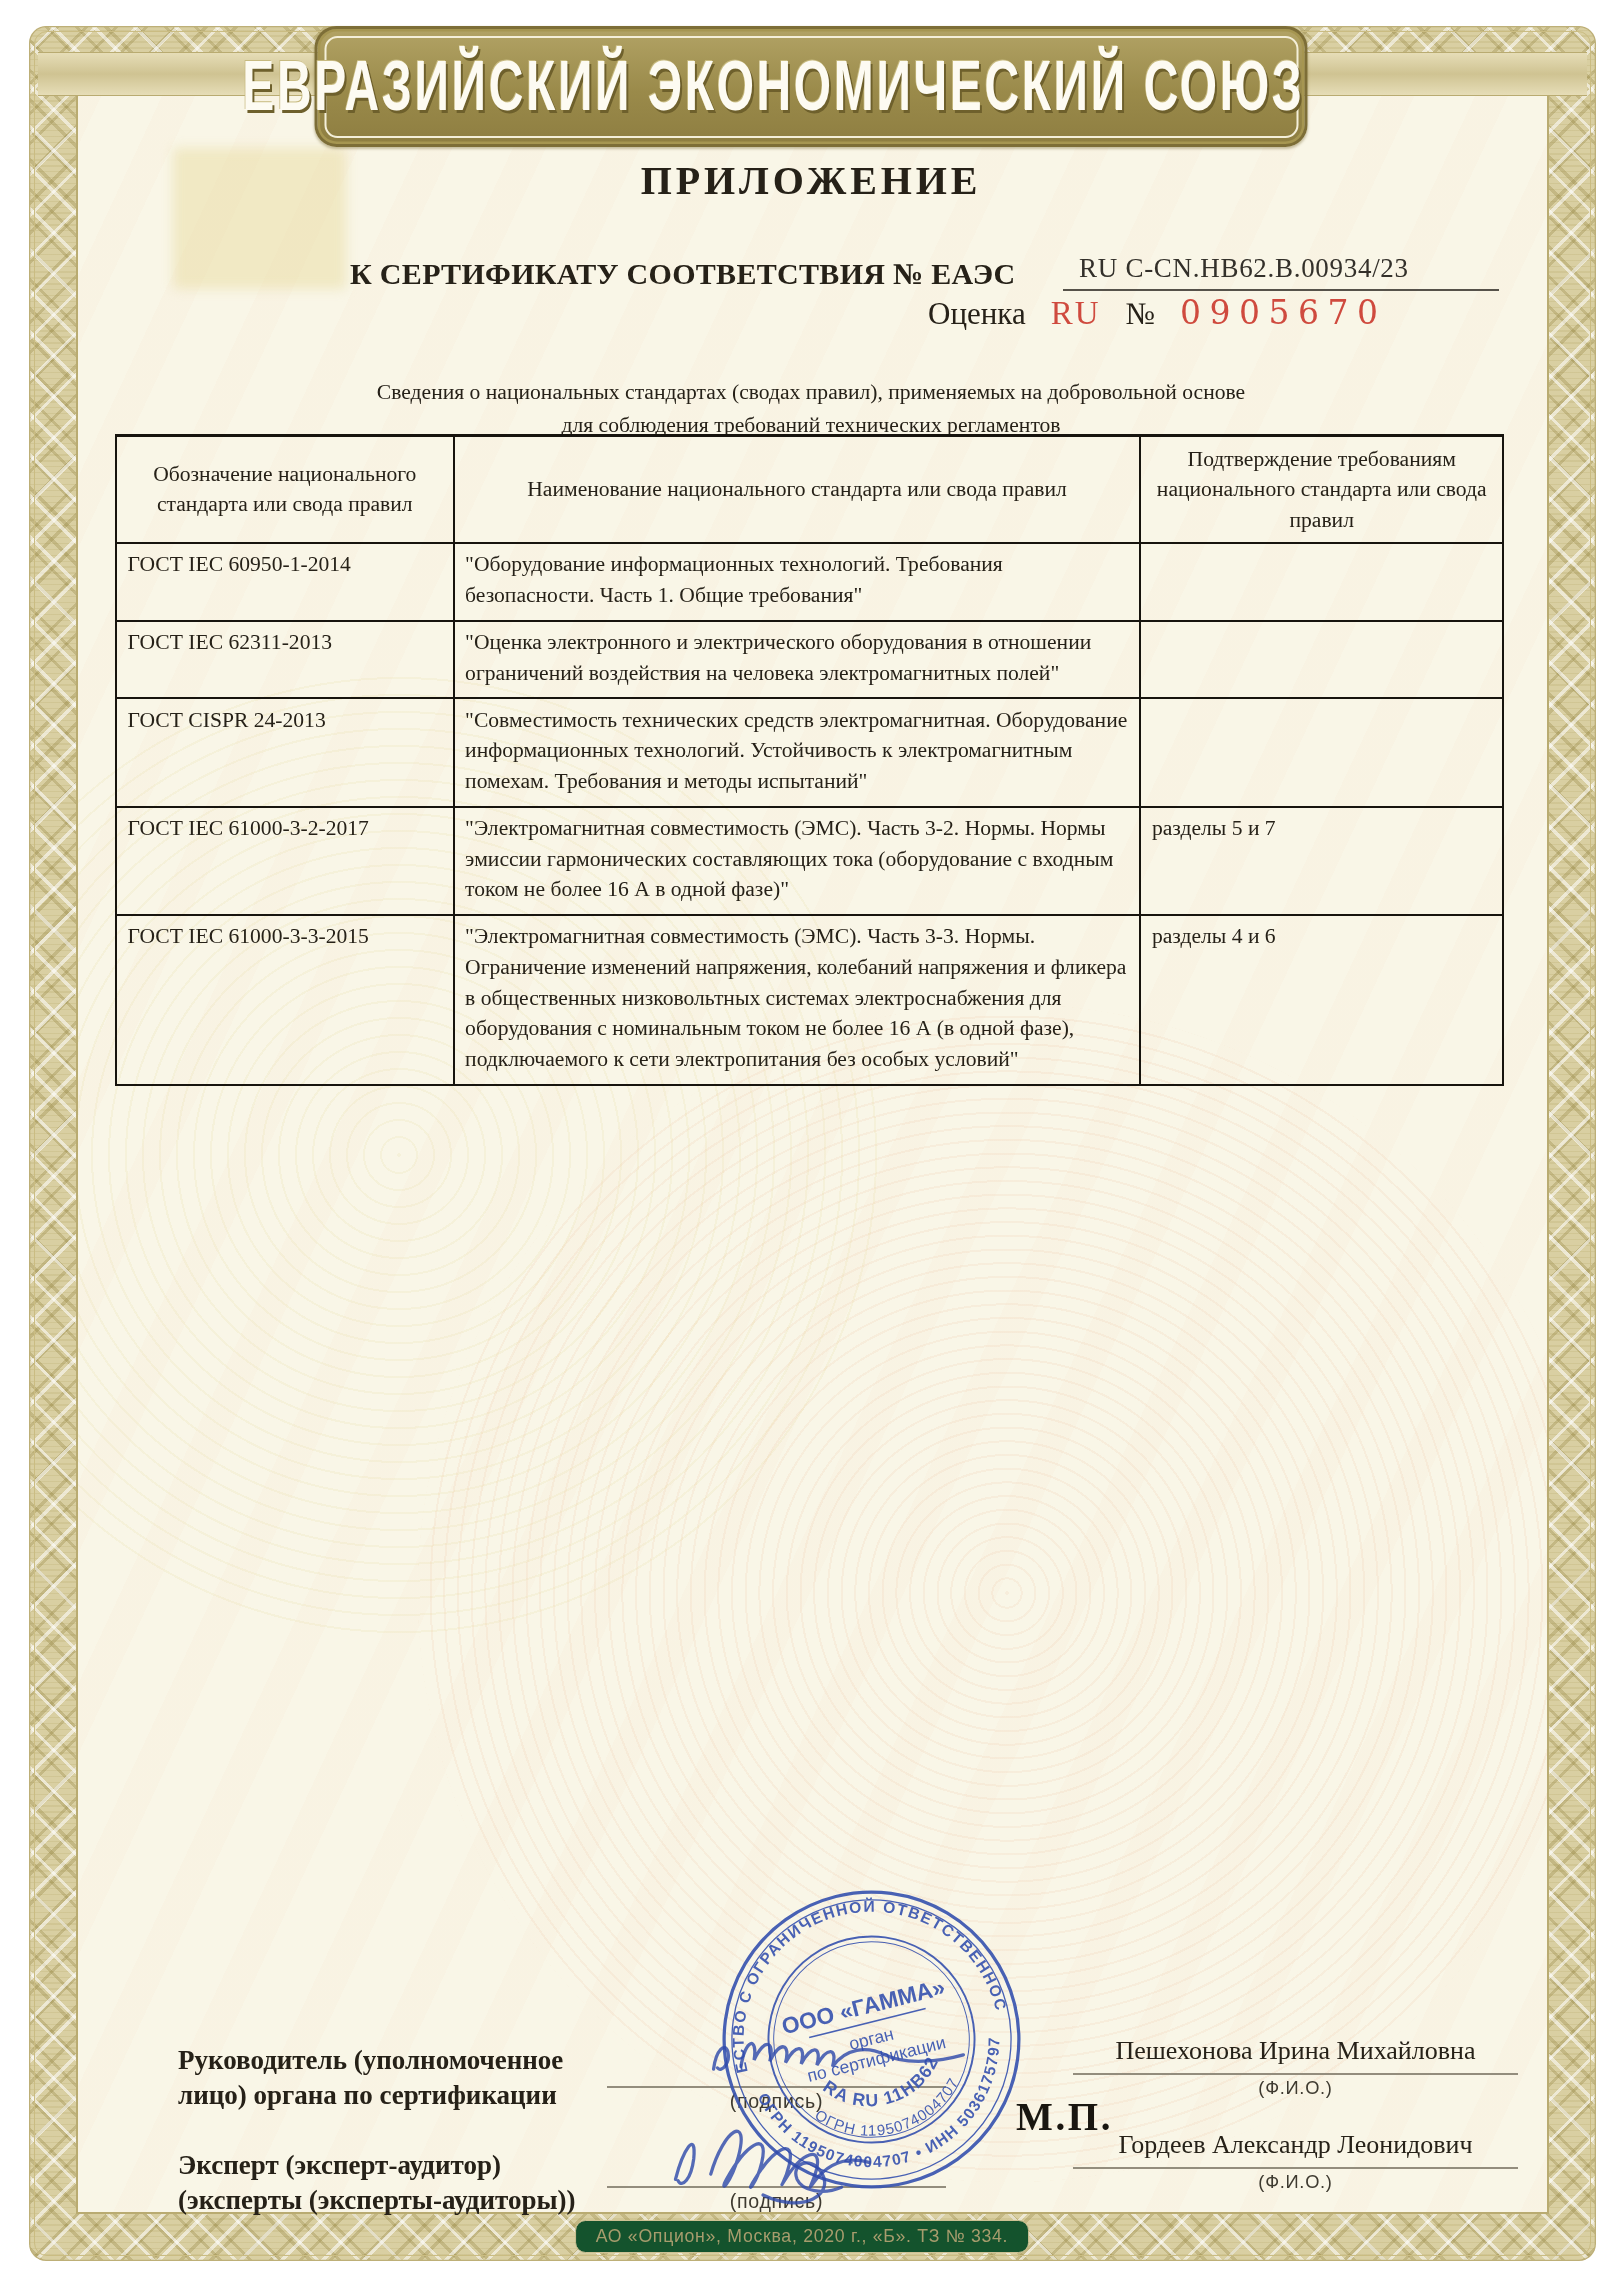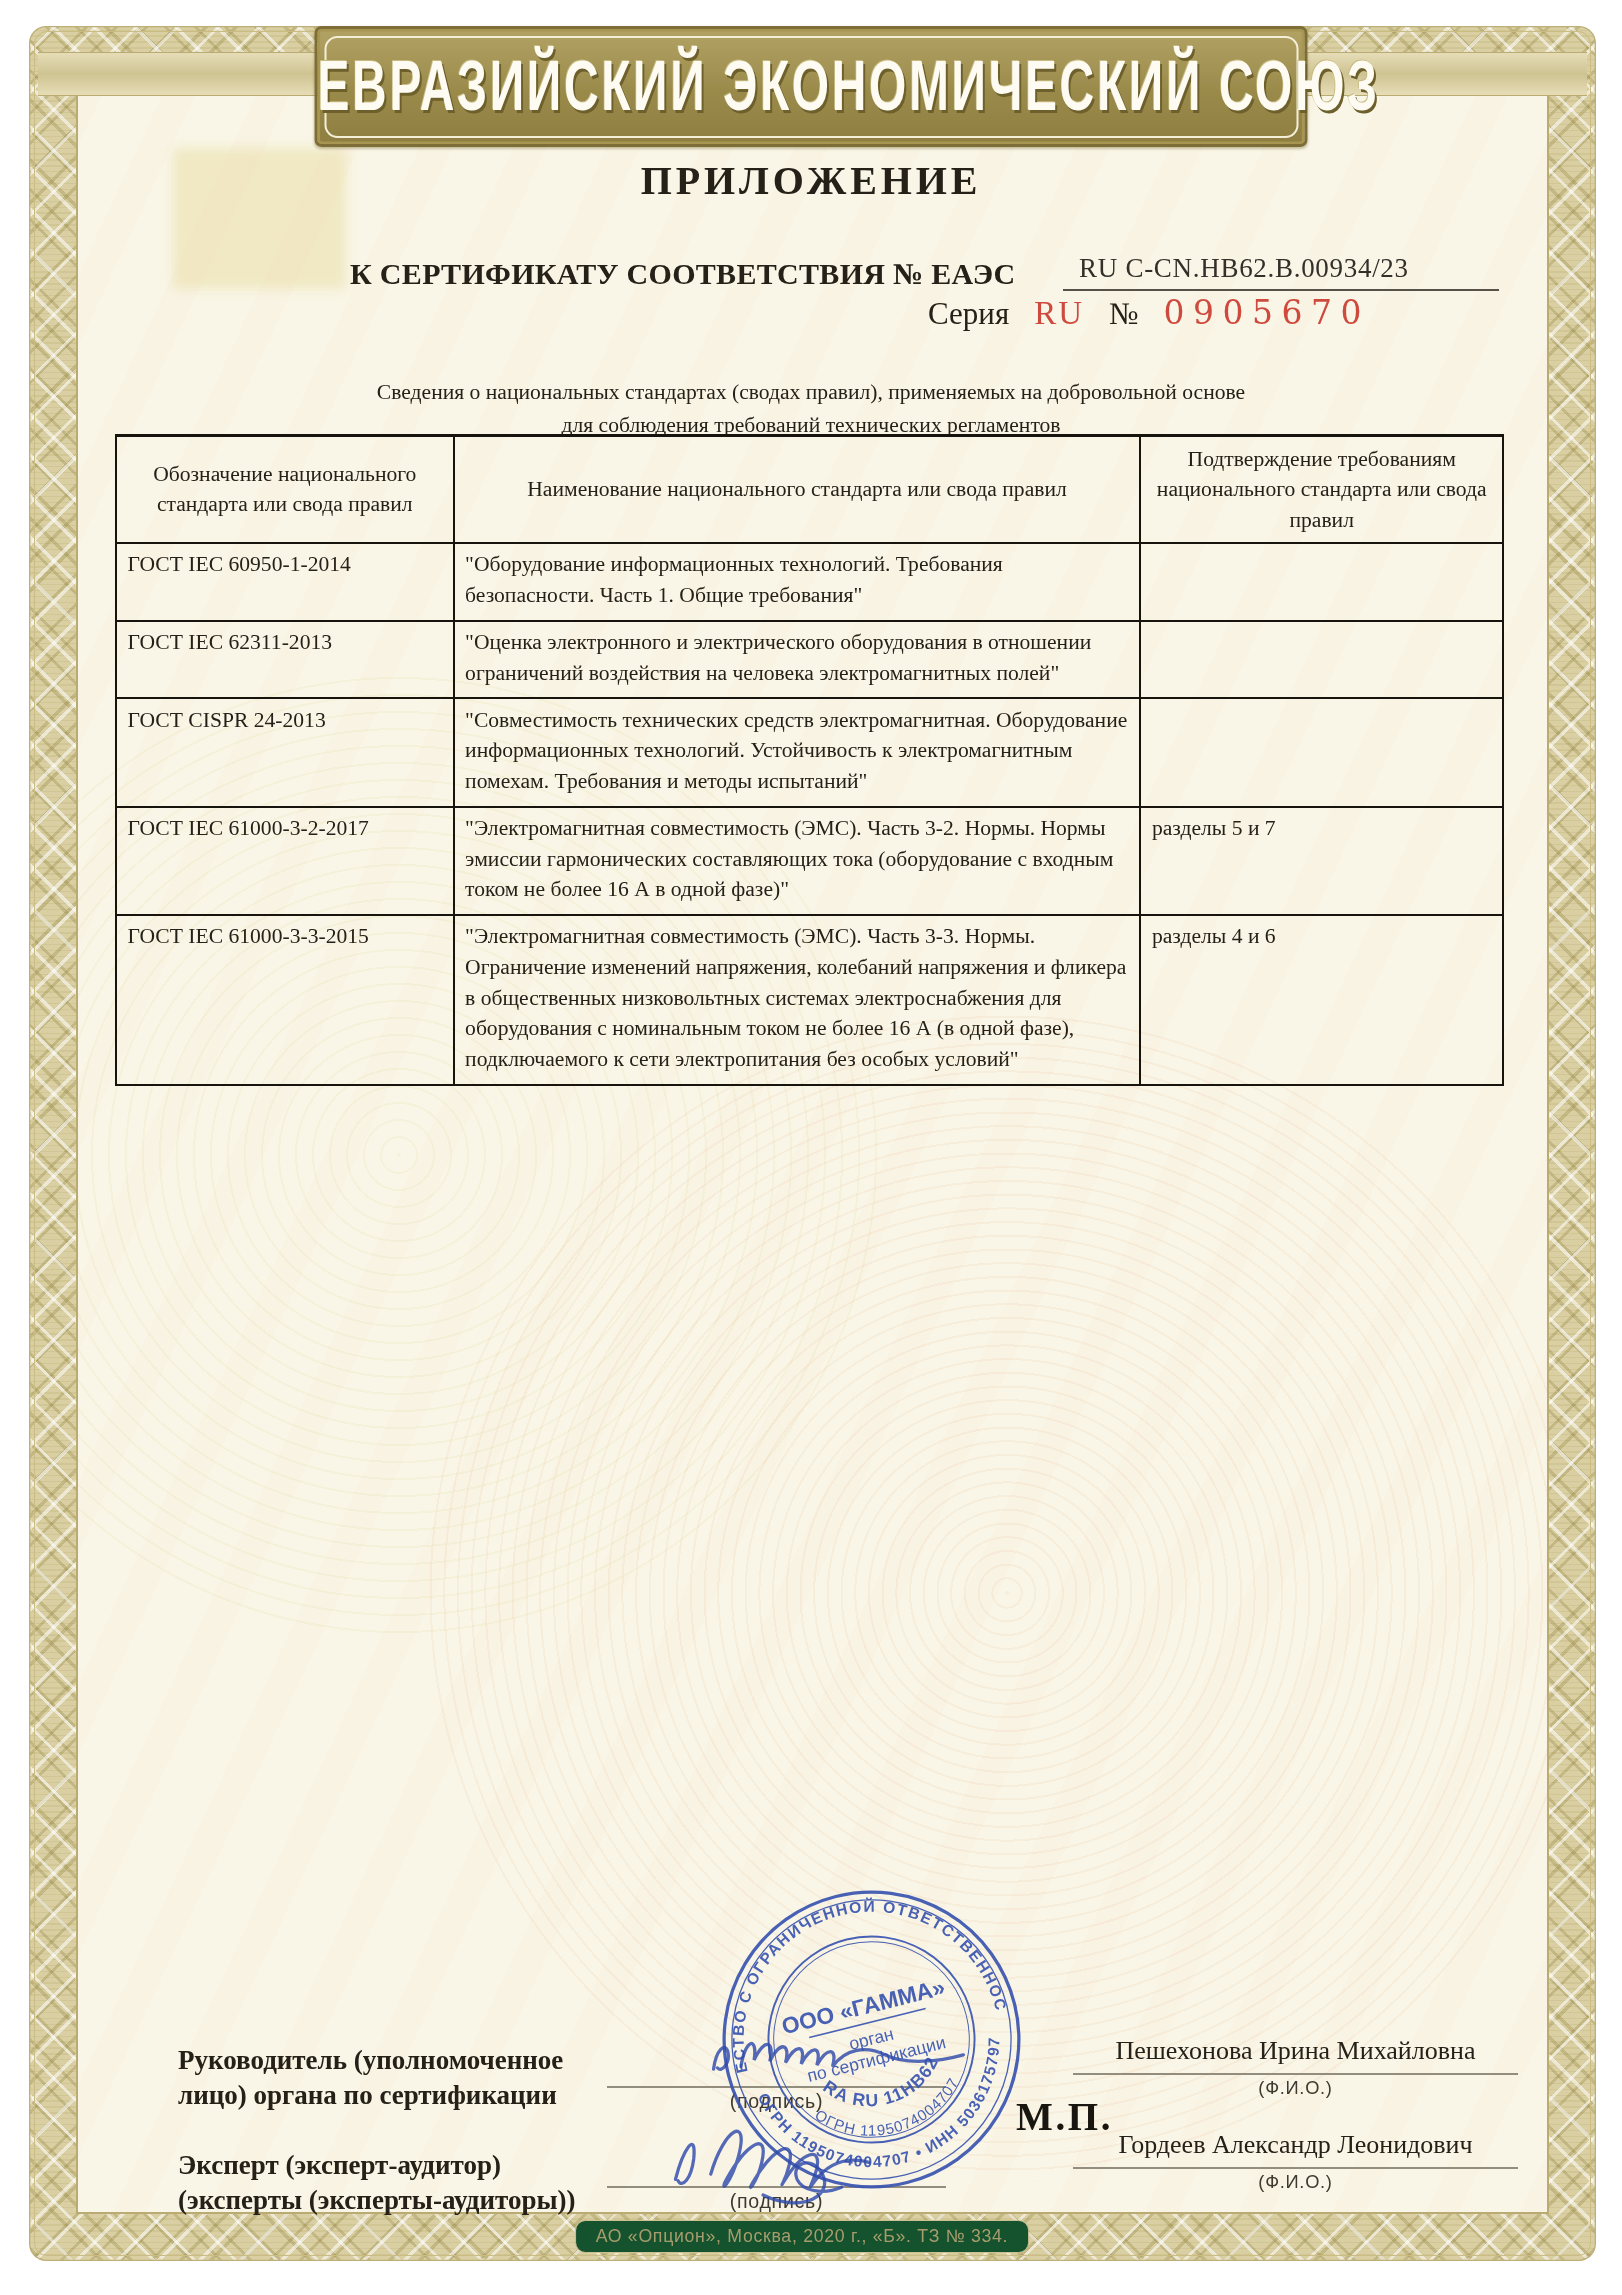--- a/index.html
+++ b/index.html
@@ -54,23 +54,23 @@
   
   .banner-ribbon{
     position:absolute;left:38px;right:35px;top:52px;height:42px;z-index:2;
     background:linear-gradient(180deg,#e6ddb7,#cfc392 50%,#e6ddb7);
     border-top:1.3px solid #b9ab71;border-bottom:1.3px solid #b9ab71;
   }
   .banner{
     position:absolute;top:26px;left:50%;transform:translateX(-50%);
     width:987px;height:115px;z-index:3;
     background:linear-gradient(180deg,#b2a365,#9a8a4a 55%,#8e7e41);
-    border:3.3px solid #7d6e37;border-radius:7px;
+    border:3.3px solid #7d6e37;border-radius:22px;
     box-shadow:inset 0 0 0 2.6px #a69651, 0 1.3px 2.6px rgba(120,105,50,.4);
-    display:flex;align-items:center;justify-content:flex-start;
+    display:flex;align-items:center;justify-content:flex-end;
   }
   .banner::before{
     content:"";position:absolute;inset:6.5px;border:2px solid #f4efd9;border-radius:13px;
   }
   .banner-text{
     font-family:"Liberation Sans", sans-serif;font-weight:bold;
     font-size:48px;letter-spacing:2.6px;color:#fdfbf2;white-space:nowrap;
     transform:scaleY(1.45);
     text-shadow:2px 2px 0 #6e602c, -0.7px -0.7px 0 #c7ba80;
   }
@@ -151,21 +151,21 @@
   </div>
 
   <div class="doc-title">ПРИЛОЖЕНИЕ</div>
 
   <div class="cert-line">
     <span class="cert-label">К СЕРТИФИКАТУ СООТВЕТСТВИЯ № ЕАЭС</span>
     <span class="cert-number">RU C-CN.HB62.B.00934/23</span>
   </div>
 
   <div class="series-line">
-    <span class="series-label">Серия</span>
+    <span class="series-label">Оценка</span>
     <span class="series-value">RU</span>
     <span class="number-sign">№</span>
     <span class="serial-number">0905670</span>
   </div>
 
   <div class="intro">
     <div>Сведения о национальных стандартах (сводах правил), применяемых на добровольной основе</div>
     <div>для соблюдения требований технических регламентов</div>
   </div>
 

